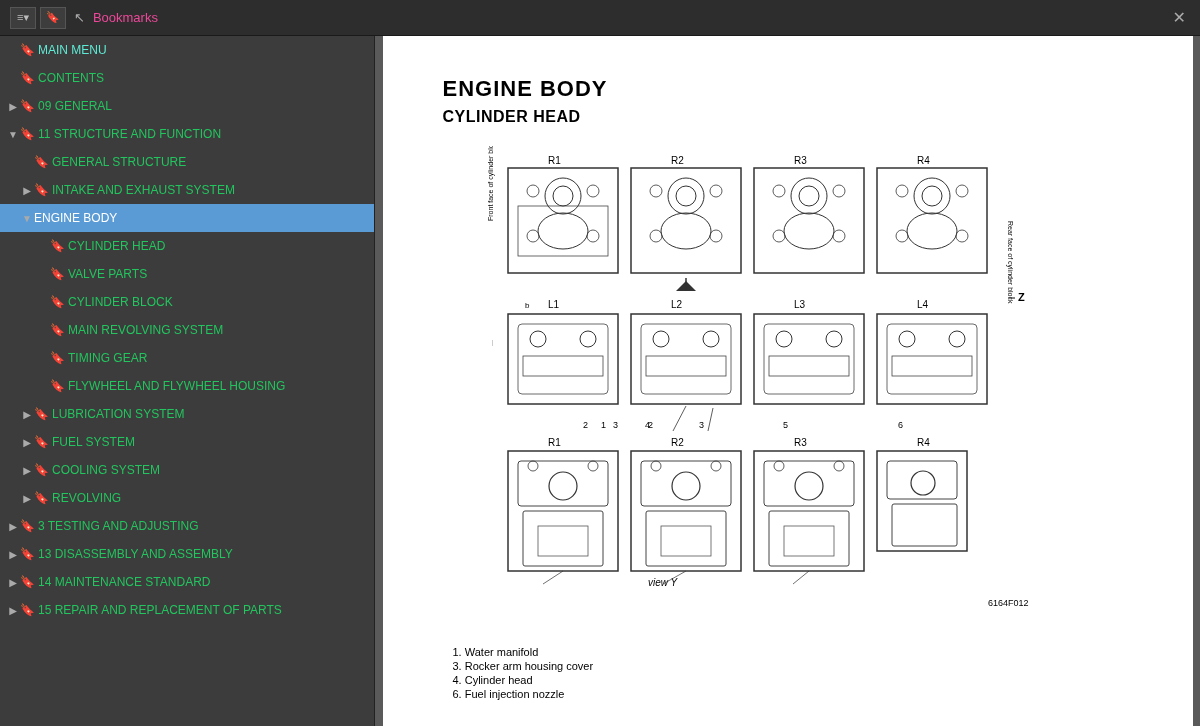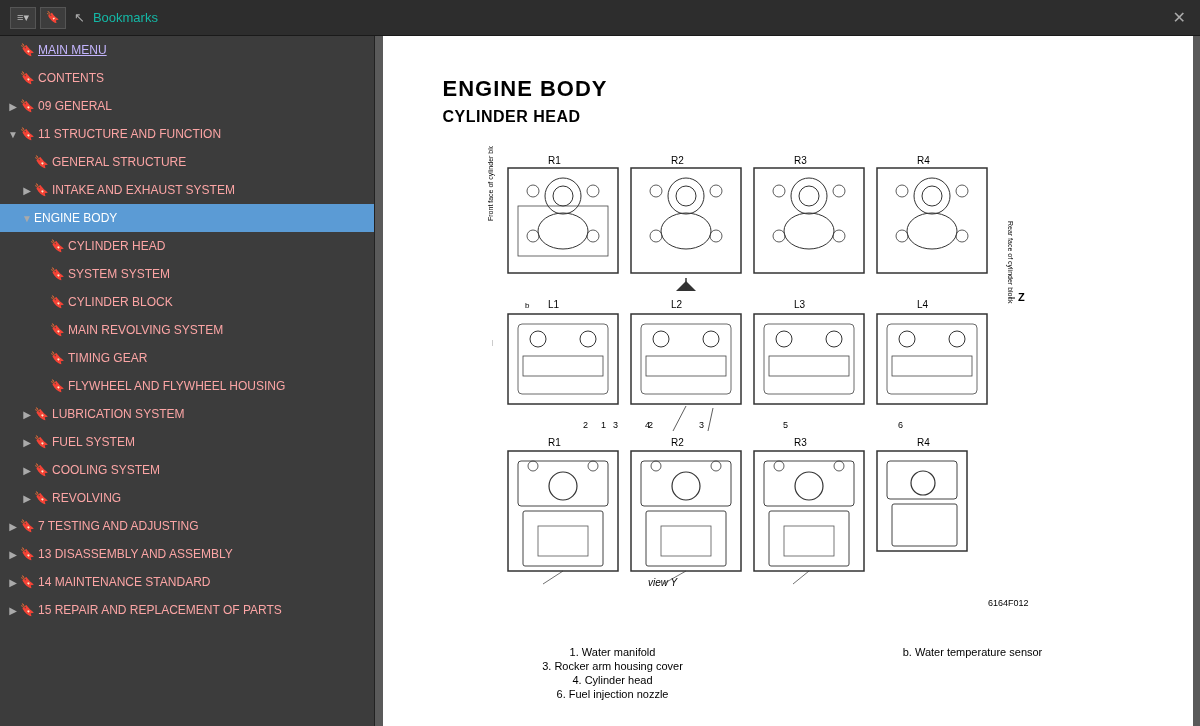--- a/index.html
+++ b/index.html
@@ -9,21 +9,21 @@
     .top-bar {
       background: #2d2d2d;
       height: 36px;
       display: flex;
       align-items: center;
       padding: 0 10px;
       gap: 8px;
       border-bottom: 1px solid #1a1a1a;
     }
     .top-bar-title {
-      color: #14b8a6;
+      color: #ec4899;
       font-size: 13px;
       font-weight: normal;
     }
     .top-bar-close {
       margin-left: auto;
       color: #aaa;
       cursor: pointer;
       font-size: 16px;
       line-height: 1;
     }
@@ -91,26 +91,25 @@
       min-height: 28px;
       white-space: nowrap;
     }
     .bm-item.active {
       background: #5b9bd5;
       color: #fff;
     }
     .bm-item.active .bm-label { color: #fff; }
 
     .bm-label {
-      color: #fca5a5;
+      color: #22c55e;
       font-size: 12px;
     }
     .bm-label.link {
-      color: #c4b5fd;
-      text-decoration: underline;
+      color: #5eead4;
     }
 
     .bm-indent-0 { padding-left: 6px; }
     .bm-indent-1 { padding-left: 20px; }
     .bm-indent-2 { padding-left: 36px; }
 
     .bm-arrow {
       width: 14px;
       font-size: 10px;
       color: #aaa;
@@ -197,21 +196,20 @@
       display: flex;
       gap: 40px;
       margin-top: 10px;
       font-size: 11px;
     }
     .legend-col {
       flex: 1;
     }
     .legend-item {
       margin-bottom: 2px;
-      text-align: center;
     }
   </style>
 </head>
 <body>
 
 <div class="top-bar">
   <div class="top-bar-icons">
     <div class="tb-icon">≡▾</div>
     <div class="tb-icon">🔖</div>
     <span style="color:#aaa; font-size:13px; margin-left:4px; cursor:default;">↖</span>
@@ -268,21 +266,21 @@
 
       <div class="bm-item bm-indent-2">
         <span class="bm-arrow"></span>
         <span class="bm-bookmark">🔖</span>
         <span class="bm-label">CYLINDER HEAD</span>
       </div>
 
       <div class="bm-item bm-indent-2">
         <span class="bm-arrow"></span>
         <span class="bm-bookmark">🔖</span>
-        <span class="bm-label">SYSTEM SYSTEM</span>
+        <span class="bm-label">VALVE PARTS</span>
       </div>
 
       <div class="bm-item bm-indent-2">
         <span class="bm-arrow"></span>
         <span class="bm-bookmark">🔖</span>
         <span class="bm-label">CYLINDER BLOCK</span>
       </div>
 
       <div class="bm-item bm-indent-2">
         <span class="bm-arrow"></span>
@@ -322,21 +320,21 @@
 
       <div class="bm-item bm-indent-1">
         <span class="bm-arrow">▶</span>
         <span class="bm-bookmark">🔖</span>
         <span class="bm-label">REVOLVING</span>
       </div>
 
       <div class="bm-item bm-indent-0">
         <span class="bm-arrow">▶</span>
         <span class="bm-bookmark">🔖</span>
-        <span class="bm-label">7 TESTING AND ADJUSTING</span>
+        <span class="bm-label">3 TESTING AND ADJUSTING</span>
       </div>
 
       <div class="bm-item bm-indent-0">
         <span class="bm-arrow">▶</span>
         <span class="bm-bookmark">🔖</span>
         <span class="bm-label">13 DISASSEMBLY AND ASSEMBLY</span>
       </div>
 
       <div class="bm-item bm-indent-0">
         <span class="bm-arrow">▶</span>
@@ -502,19 +500,18 @@
         </svg>
 
         <div class="legend-area">
           <div class="legend-col">
             <div class="legend-item">1.  Water manifold</div>
             <div class="legend-item">3.  Rocker arm housing cover</div>
             <div class="legend-item">4.  Cylinder head</div>
             <div class="legend-item">6.  Fuel injection nozzle</div>
           </div>
           <div class="legend-col">
-            <div class="legend-item">b.  Water temperature sensor</div>
           </div>
         </div>
       </div>
     </div>
   </div>
 </div>
 
 </body></html>

